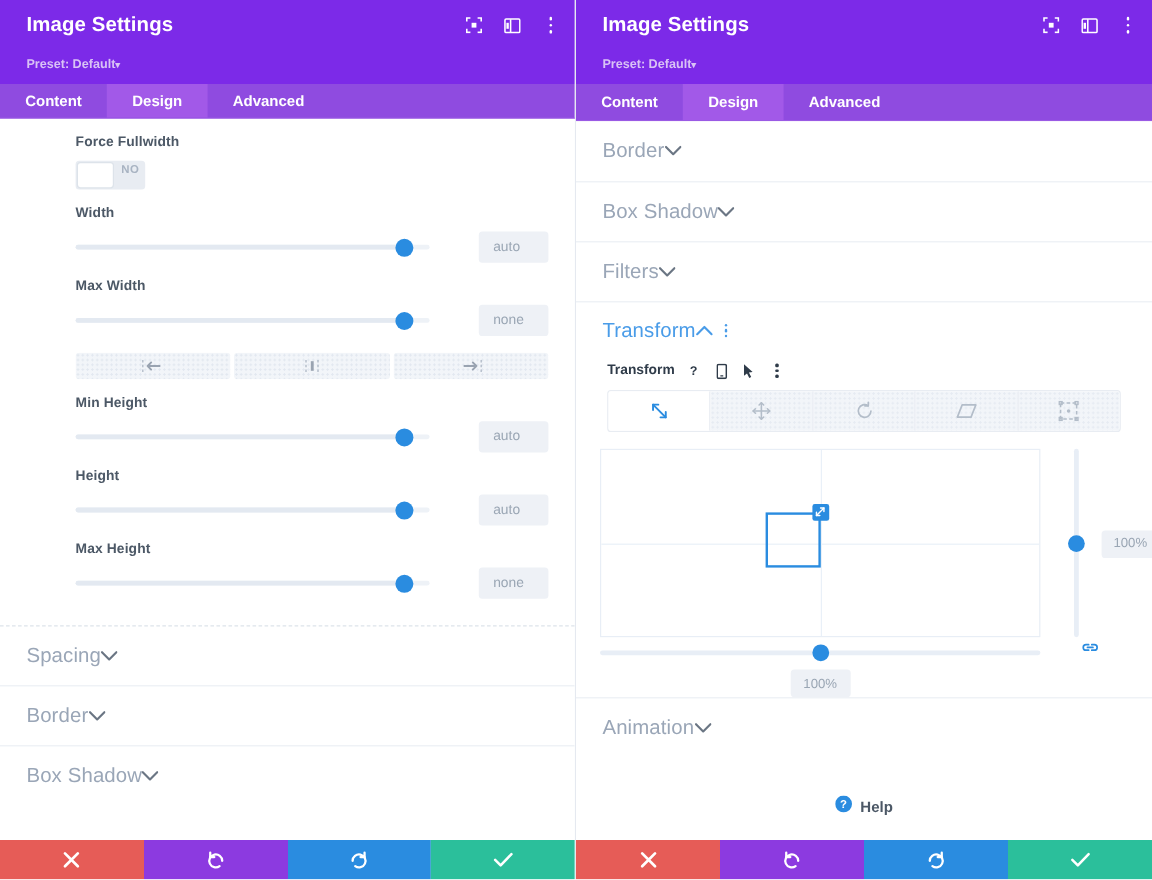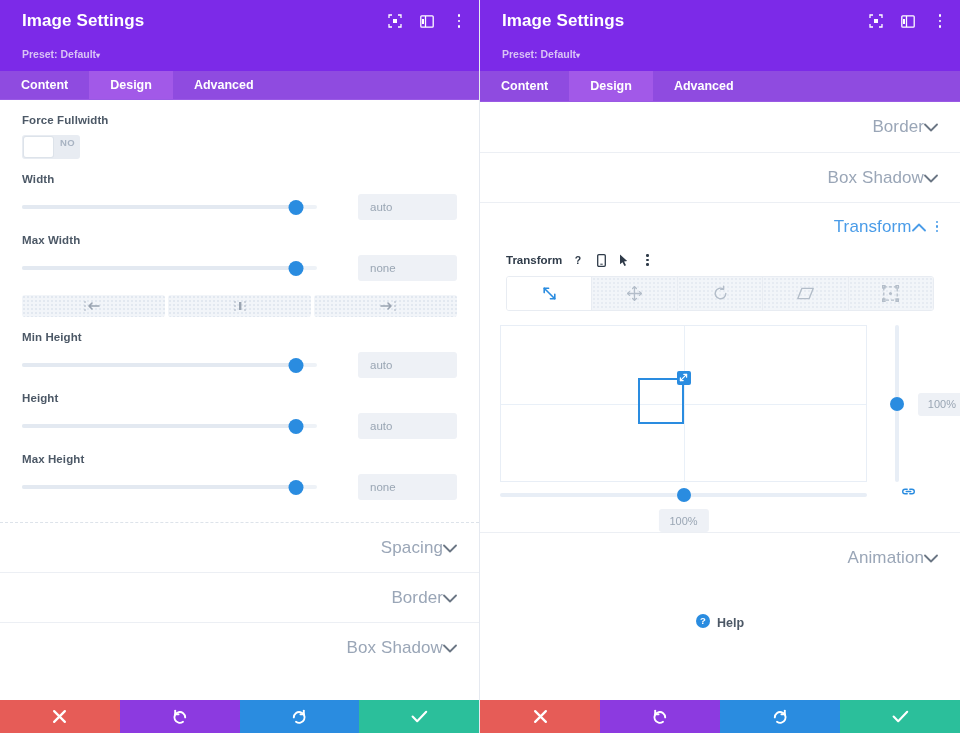--- a/index.html
+++ b/index.html
@@ -22,21 +22,21 @@
   .hdr-icons svg { display: block; }
 
   
   .tabs { background: #8F4BE0; display: flex; flex: none; border-bottom: 1px solid #9a5ae4; }
   .tab { color: #fff; font-size: 12.5px; font-weight: bold; padding: 0 21px; height: 28px; line-height: 28px; cursor: pointer; }
   .tab.active { background: #A259E8; }
   .panel.right .tab { height: 30px; line-height: 30px; }
 
   
   .pbody { flex: 1 1 auto; overflow: hidden; background: #fff; position: relative; }
-  .fields { padding: 14px 22px 0 22px; }
+  .fields { padding: 14px 22px 0 22px; margin-left: 41px; }
   .field { margin-bottom: 14px; }
   .flabel { font-size: 11.5px; font-weight: bold; color: #4c5866; margin-bottom: 9px; letter-spacing: .1px; }
 
   
   .toggle { width: 58px; height: 24px; background: #e8ecf2; border-radius: 3px; display: flex; align-items: flex-start; padding: 2px; cursor: pointer; }
   .toggle .knob { width: 29px; height: 20px; background: #fff; border-radius: 2px; box-shadow: 0 0 0 1px #dde3ea; }
   .toggle .tlabel { font-size: 9.5px; font-weight: bold; color: #a8b3c2; margin-left: 7px; letter-spacing: .4px; }
 
   
   .srow { display: flex; align-items: center; }
@@ -49,21 +49,21 @@
   
   .aligns { display: flex; gap: 3px; }
   .abtn { flex: 1; height: 22px; border-radius: 3px;
     background-color: #f2f5f9;
     background-image: radial-gradient(#e2e8f0 0.8px, transparent 0.9px);
     background-size: 4px 4px;
     display: flex; align-items: center; justify-content: center; cursor: pointer; }
   .abtn svg { display: block; opacity: .85; }
 
   
-  .sec { height: 50px; display: flex; align-items: center; justify-content: flex-end;
+  .sec { height: 50px; display: flex; align-items: center; justify-content: flex-start;
     padding: 0 22px; border-top: 1px solid #eceff4; cursor: pointer; }
   .sec .stitle { font-size: 17px; color: #9aa6b7; letter-spacing: .1px; }
   .sec .chev { color: #6b7684; }
   .sec.dashed { border-top: 1px dashed #dde3ea; }
   .sec.open .stitle { color: #4a9ce8; }
   .sec.open .chev { color: #4a9ce8; }
   .sec .right { display: flex; align-items: center; gap: 10px; }
   .dots3 { display: flex; flex-direction: column; gap: 2px; align-items: center; }
   .dots3 i { width: 2.5px; height: 2.5px; border-radius: 50%; background: #2f3b49; display: block; }
   .sec.open .dots3 i { background: #4a9ce8; }
@@ -350,20 +350,28 @@
       <div class="sec" style="border-top:none">
         <span class="stitle">Border</span>
         <span class="chev">
           <svg width="14" height="9" viewBox="0 0 14 9" fill="none" stroke="currentColor" stroke-width="1.8" stroke-linecap="round" stroke-linejoin="round">
               <path d="M1 1.5l6 6 6-6"></path>
             </svg>
         </span>
       </div>
       <div class="sec">
         <span class="stitle">Box Shadow</span>
+        <span class="chev">
+          <svg width="14" height="9" viewBox="0 0 14 9" fill="none" stroke="currentColor" stroke-width="1.8" stroke-linecap="round" stroke-linejoin="round">
+              <path d="M1 1.5l6 6 6-6"></path>
+            </svg>
+        </span>
+      </div>
+      <div class="sec">
+        <span class="stitle">Filters</span>
         <span class="chev">
           <svg width="14" height="9" viewBox="0 0 14 9" fill="none" stroke="currentColor" stroke-width="1.8" stroke-linecap="round" stroke-linejoin="round">
               <path d="M1 1.5l6 6 6-6"></path>
             </svg>
         </span>
       </div>
 
       <div class="sec open" style="height:48px">
         <span class="stitle">Transform</span>
         <span class="right">

